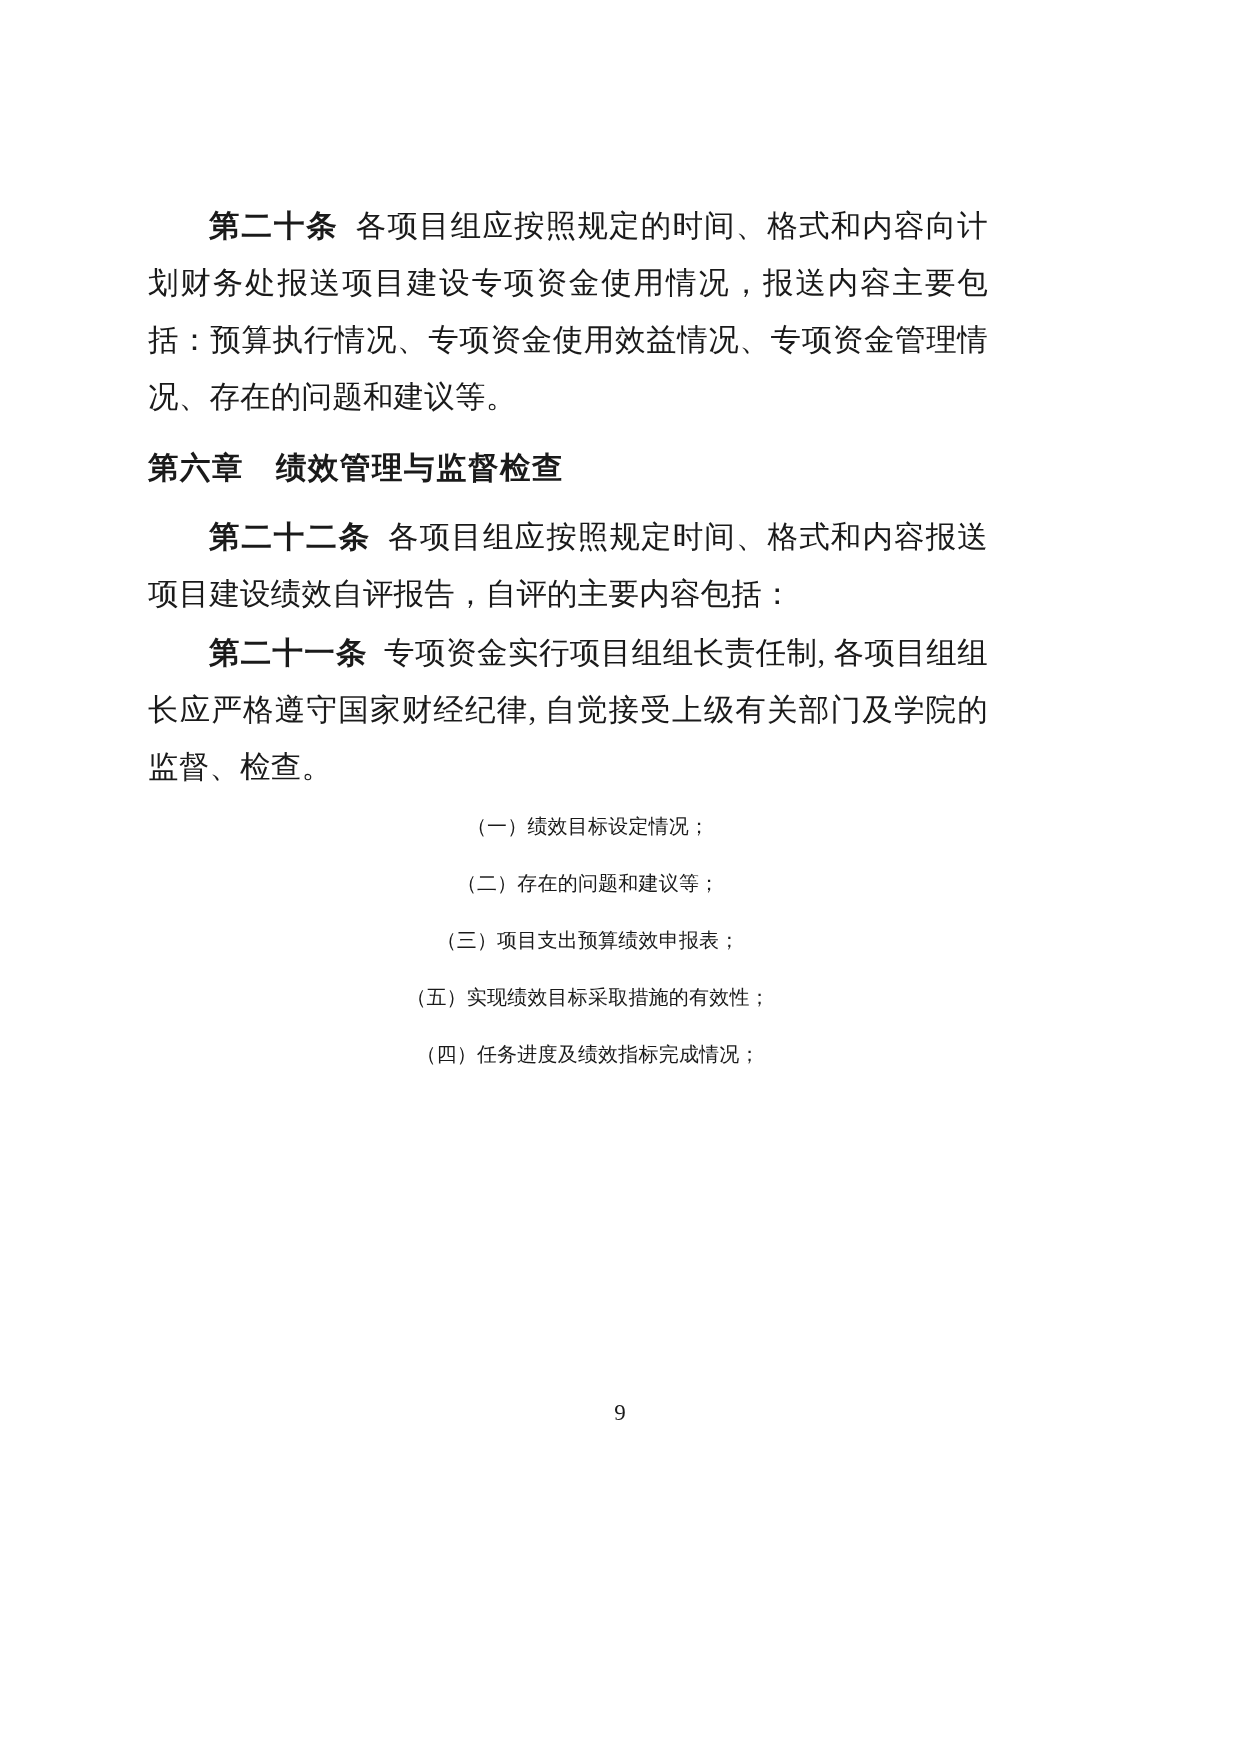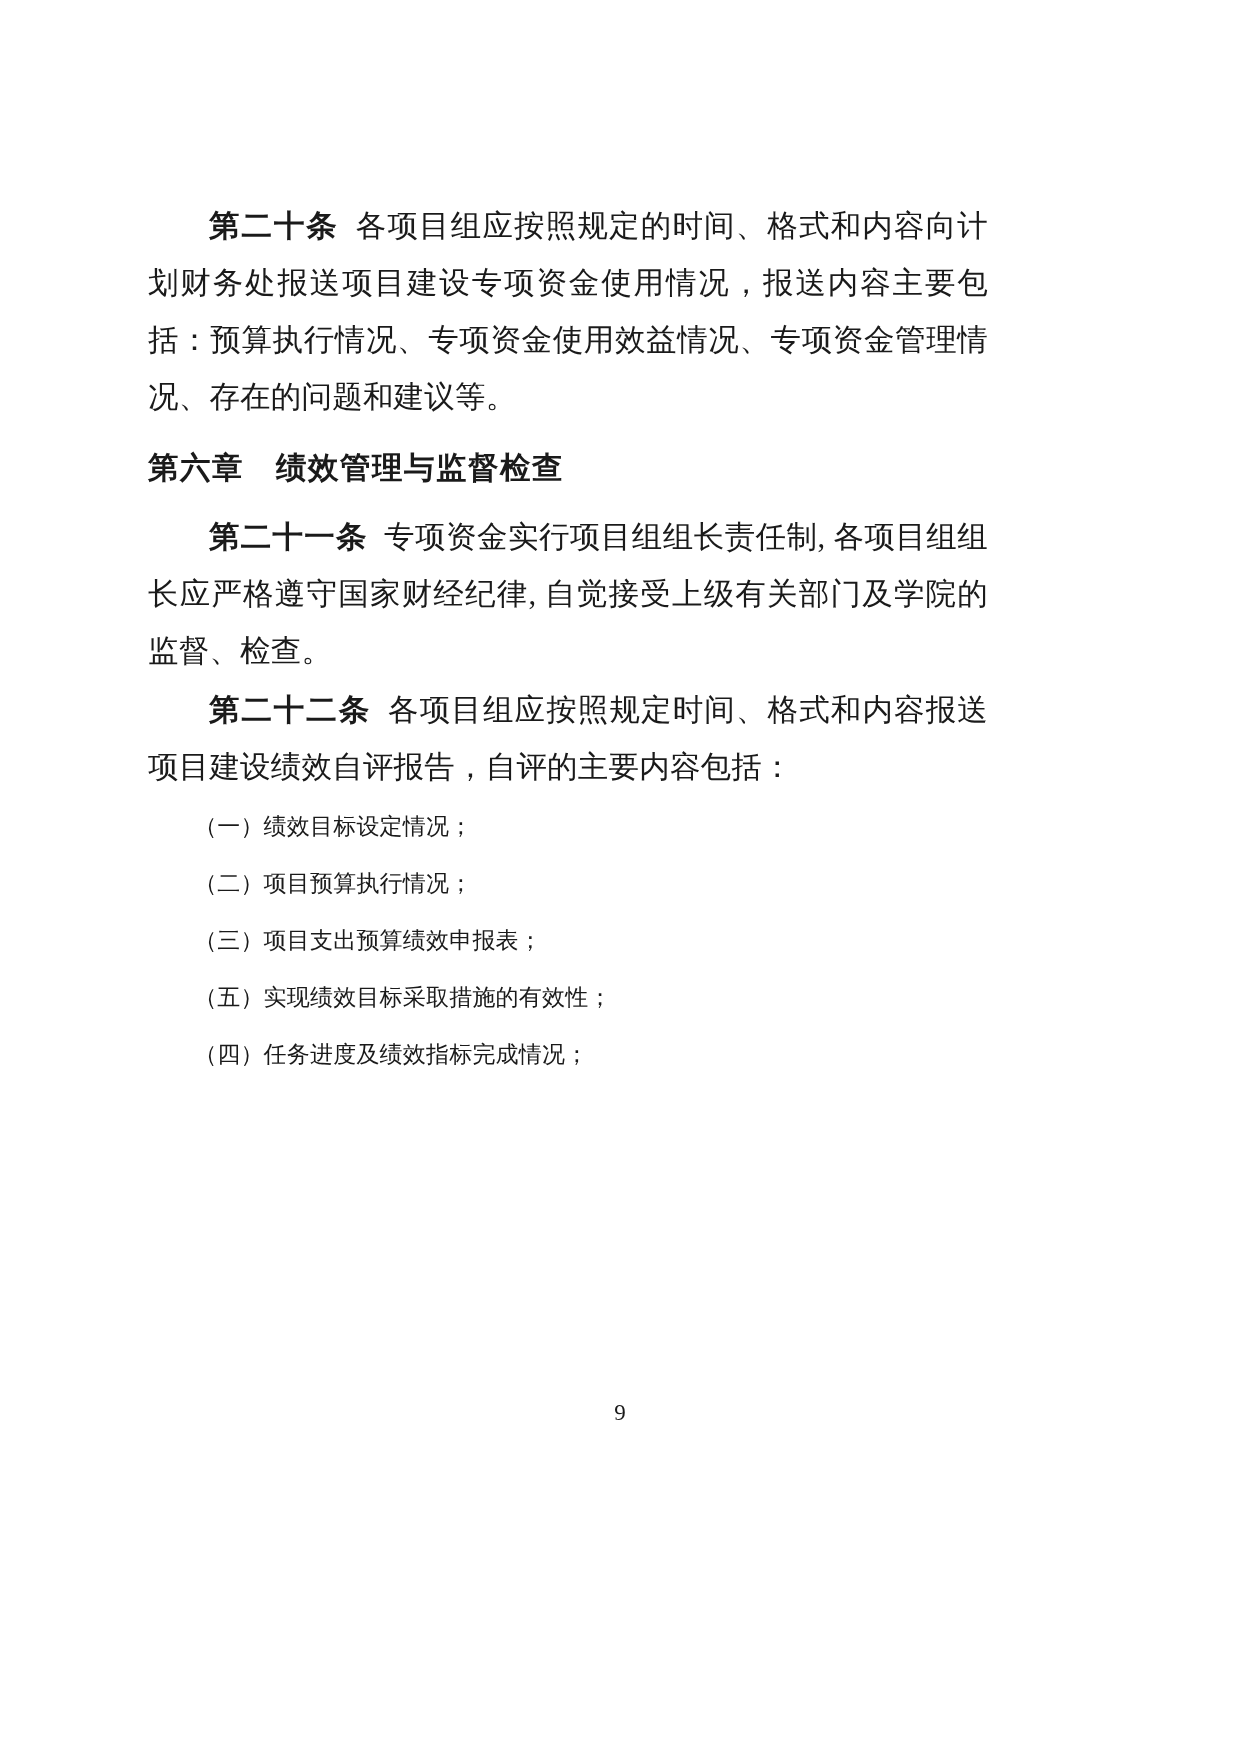--- a/index.html
+++ b/index.html
@@ -44,25 +44,26 @@
   .chapter-title {
     font-size: 30.5px;
     line-height: 57px;
     font-weight: bold;
     text-align: left;
     margin: 14px 0 12px 0;
     letter-spacing: 1.5px;
     text-indent: 0;
   }
   .item {
-    font-size: 23px;
+    font-size: 20px;
     line-height: 57px;
     text-indent: 2em;
     margin: 0;
     letter-spacing: 0.2px;
+    text-align: center;
   }
   .block-gap {
     height: 6px;
   }
   .page-number {
     position: absolute;
     left: 0;
     right: 0;
     top: 1392px;
     text-align: center;
@@ -77,29 +78,29 @@
 <div class="page">
   <div class="content">
 
     <p class="para">
       <span class="lead">第二十条</span><span class="lead-gap"></span><span>各项目组应按照规定的时间、格式和内容向计划财务处报送项目建设专项资金使用情况，报送内容主要包括：预算执行情况、专项资金使用效益情况、专项资金管理情况、存在的问题和建议等。</span>
     </p>
 
     <h2 class="chapter-title">第六章　绩效管理与监督检查</h2>
 
     <p class="para">
+      <span class="lead">第二十二条</span><span class="lead-gap"></span><span>各项目组应按照规定时间、格式和内容报送项目建设绩效自评报告，自评的主要内容包括：</span>
+    </p>
+
+    <p class="para">
       <span class="lead">第二十一条</span><span class="lead-gap"></span><span>专项资金实行项目组组长责任制, 各项目组组长应严格遵守国家财经纪律, 自觉接受上级有关部门及学院的监督、检查。</span>
     </p>
 
-    <p class="para">
-      <span class="lead">第二十二条</span><span class="lead-gap"></span><span>各项目组应按照规定时间、格式和内容报送项目建设绩效自评报告，自评的主要内容包括：</span>
-    </p>
-
     <p class="item">（一）绩效目标设定情况；</p>
-    <p class="item">（二）项目预算执行情况；</p>
+    <p class="item">（二）存在的问题和建议等；</p>
     <p class="item">（三）项目支出预算绩效申报表；</p>
     <p class="item">（五）实现绩效目标采取措施的有效性；</p>
     <p class="item">（四）任务进度及绩效指标完成情况；</p>
 
     <div class="block-gap"></div>
 
 
   </div>
 
   <div class="page-number">9</div>

